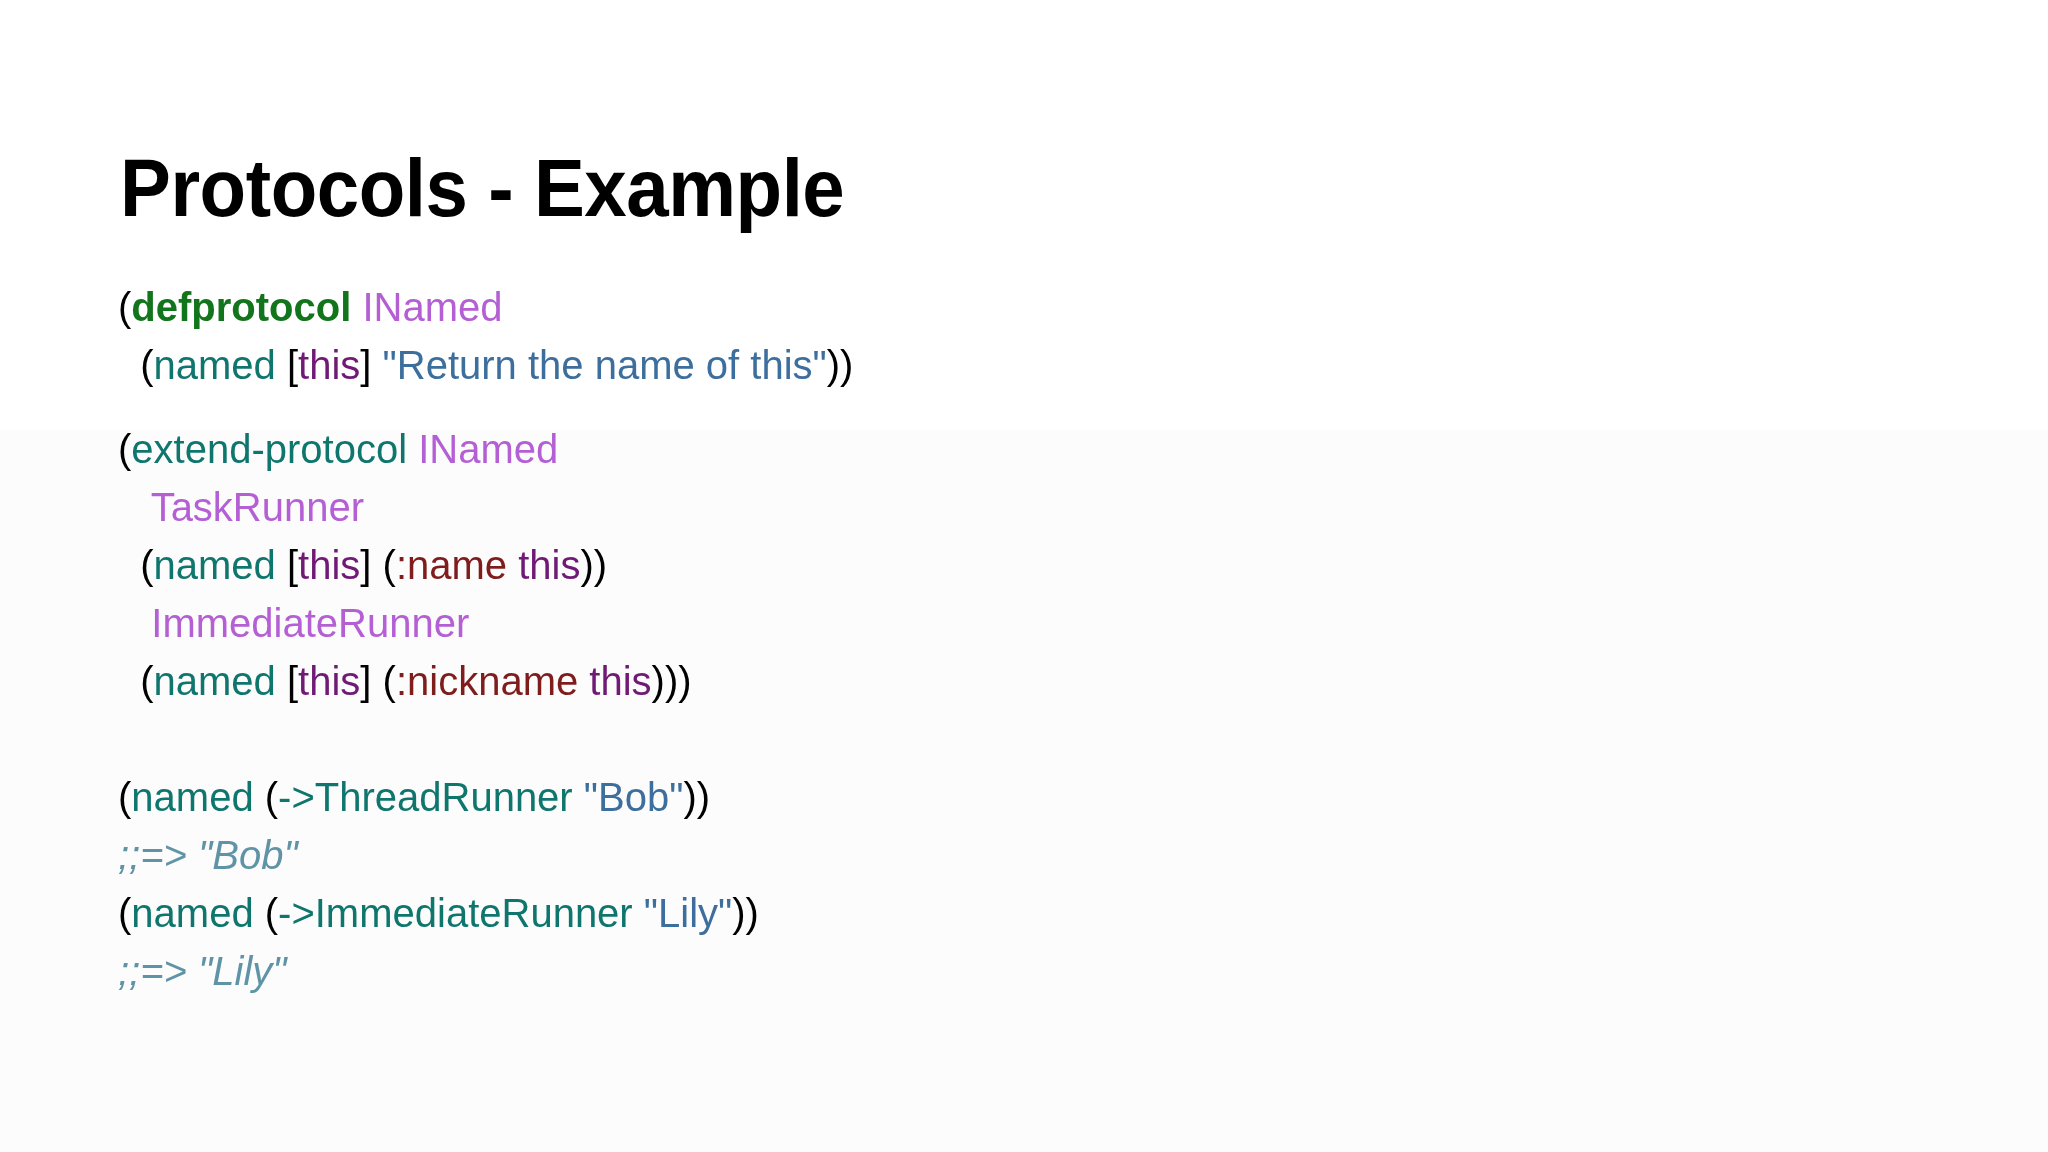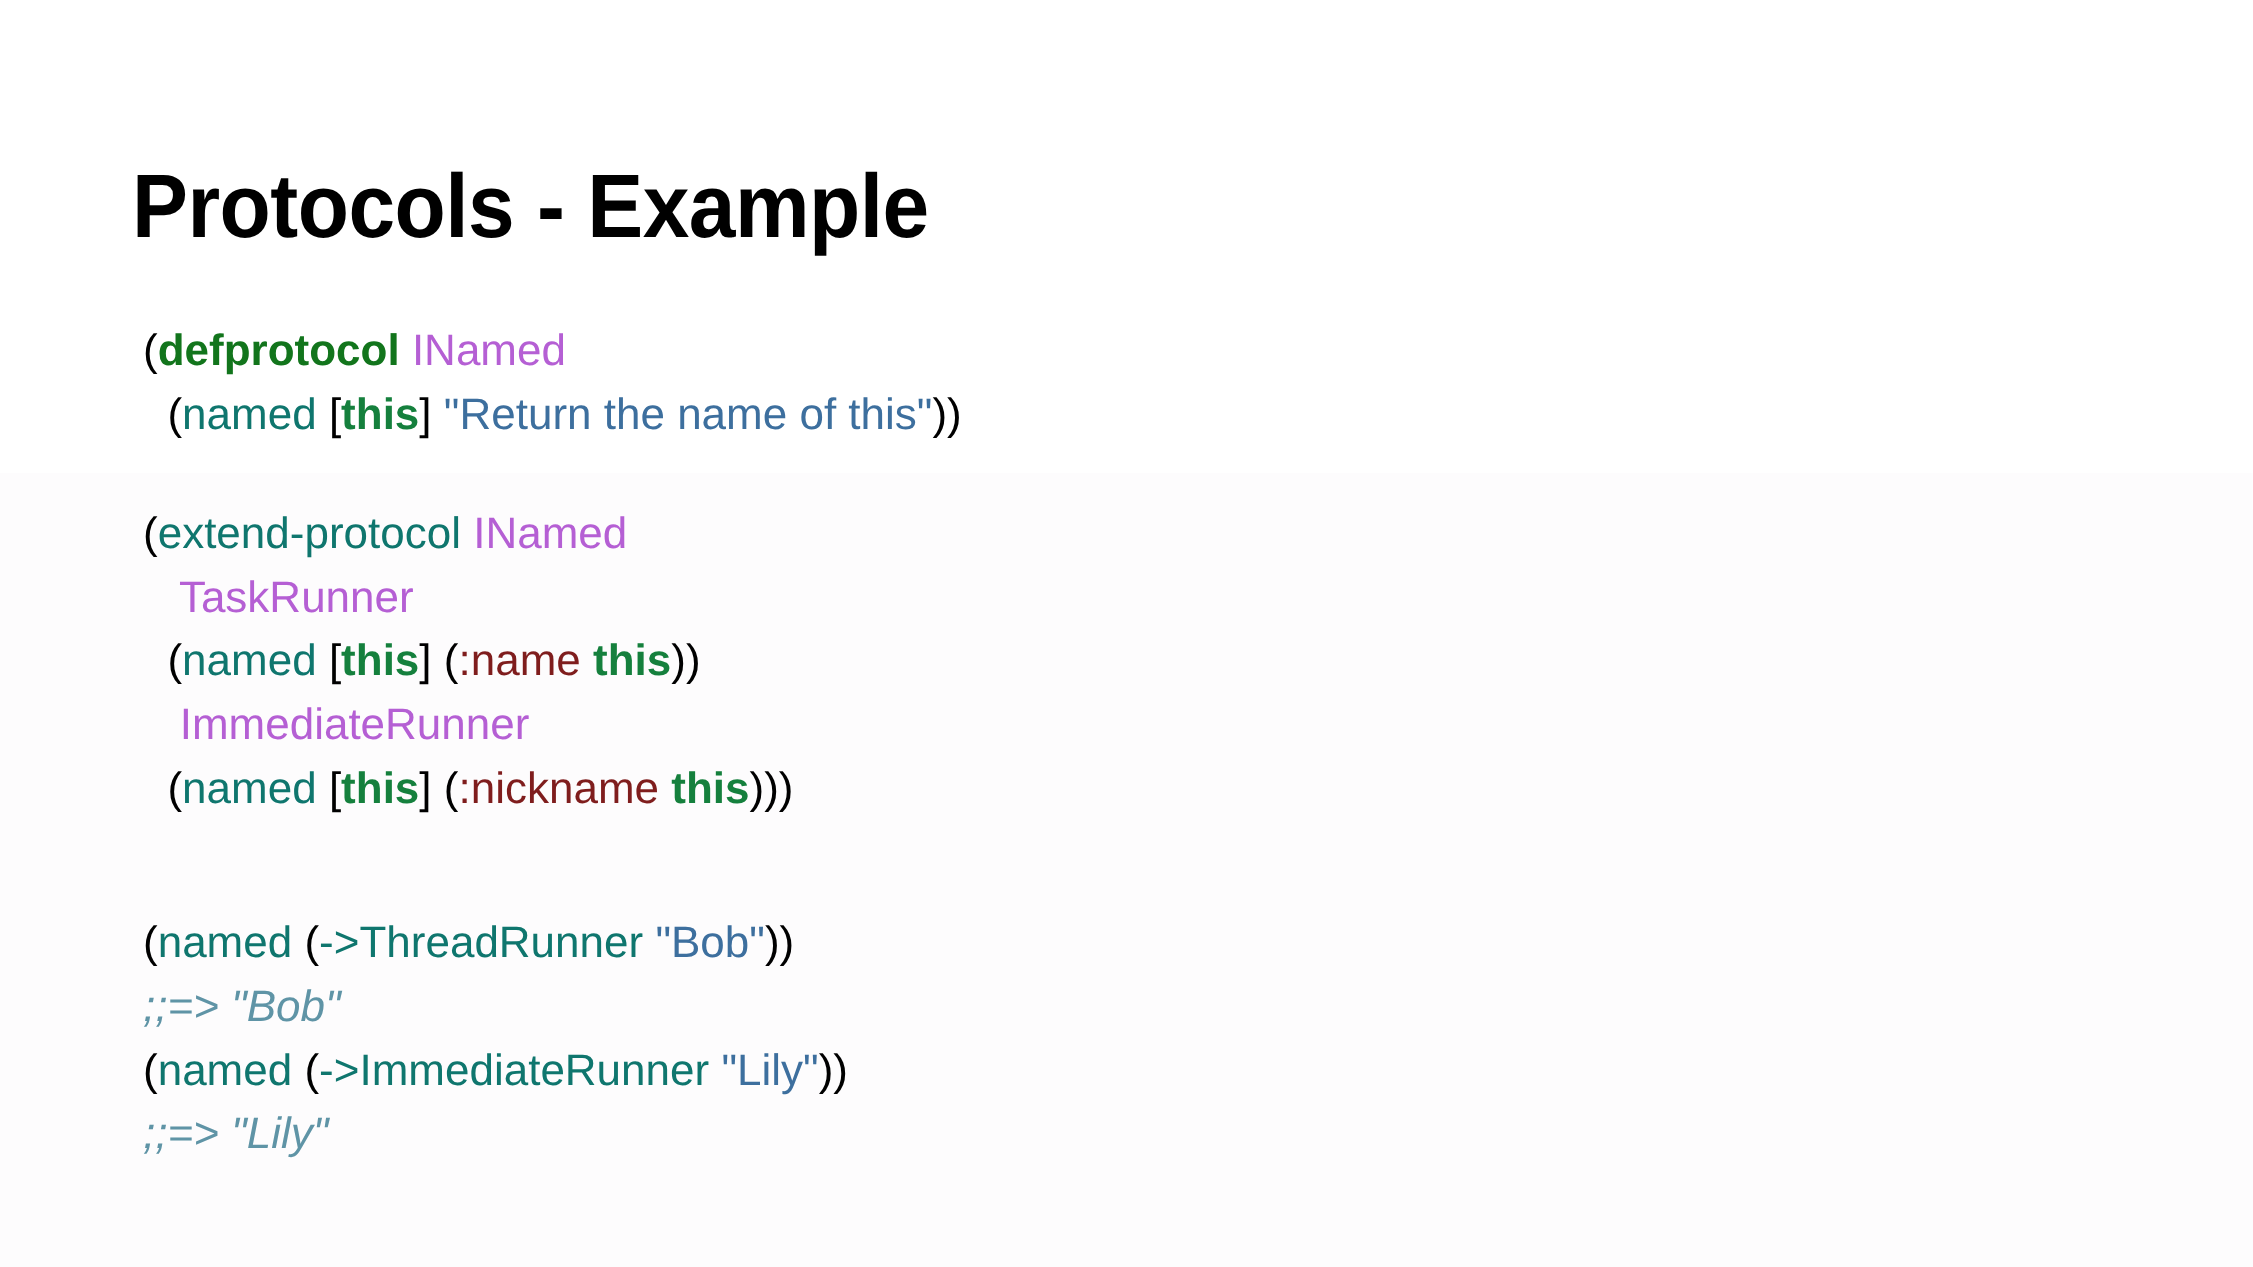--- a/index.html
+++ b/index.html
@@ -53,38 +53,38 @@
     left: 118px;
     top: 278px;
     font-family: "Liberation Sans", sans-serif;
     font-size: 40px;
     line-height: 58px;
     white-space: pre;
     color: #000000;
   }
 
   .code-block {
-    margin: 12px;
+    margin: 0;
     padding: 0;
   }
   .block-gap-sm { height: 26px; }
   .block-gap-lg { height: 58px; }
 
   .code-line {
     white-space: pre;
     min-height: 58px;
   }
 
   
   .tok-paren    { color: #000000; }
   .tok-bracket  { color: #000000; }
   .tok-def      { color: #12751c; font-weight: bold; }
   .tok-core     { color: #0f766e; }
   .tok-type     { color: #b55fd4; }
-  .tok-symbol   { color: #15803d; font-weight: bold; }
+  .tok-symbol   { color: #701a75; }
   .tok-string   { color: #3d6f9e; }
   .tok-keyword  { color: #7f1d1d; }
   .tok-comment  { color: #5f94a6; font-style: italic; }
   .tok-plain    { color: #000000; }
 </style>
 </head>
 <body>
 
 <div class="slide-band"></div>
 

